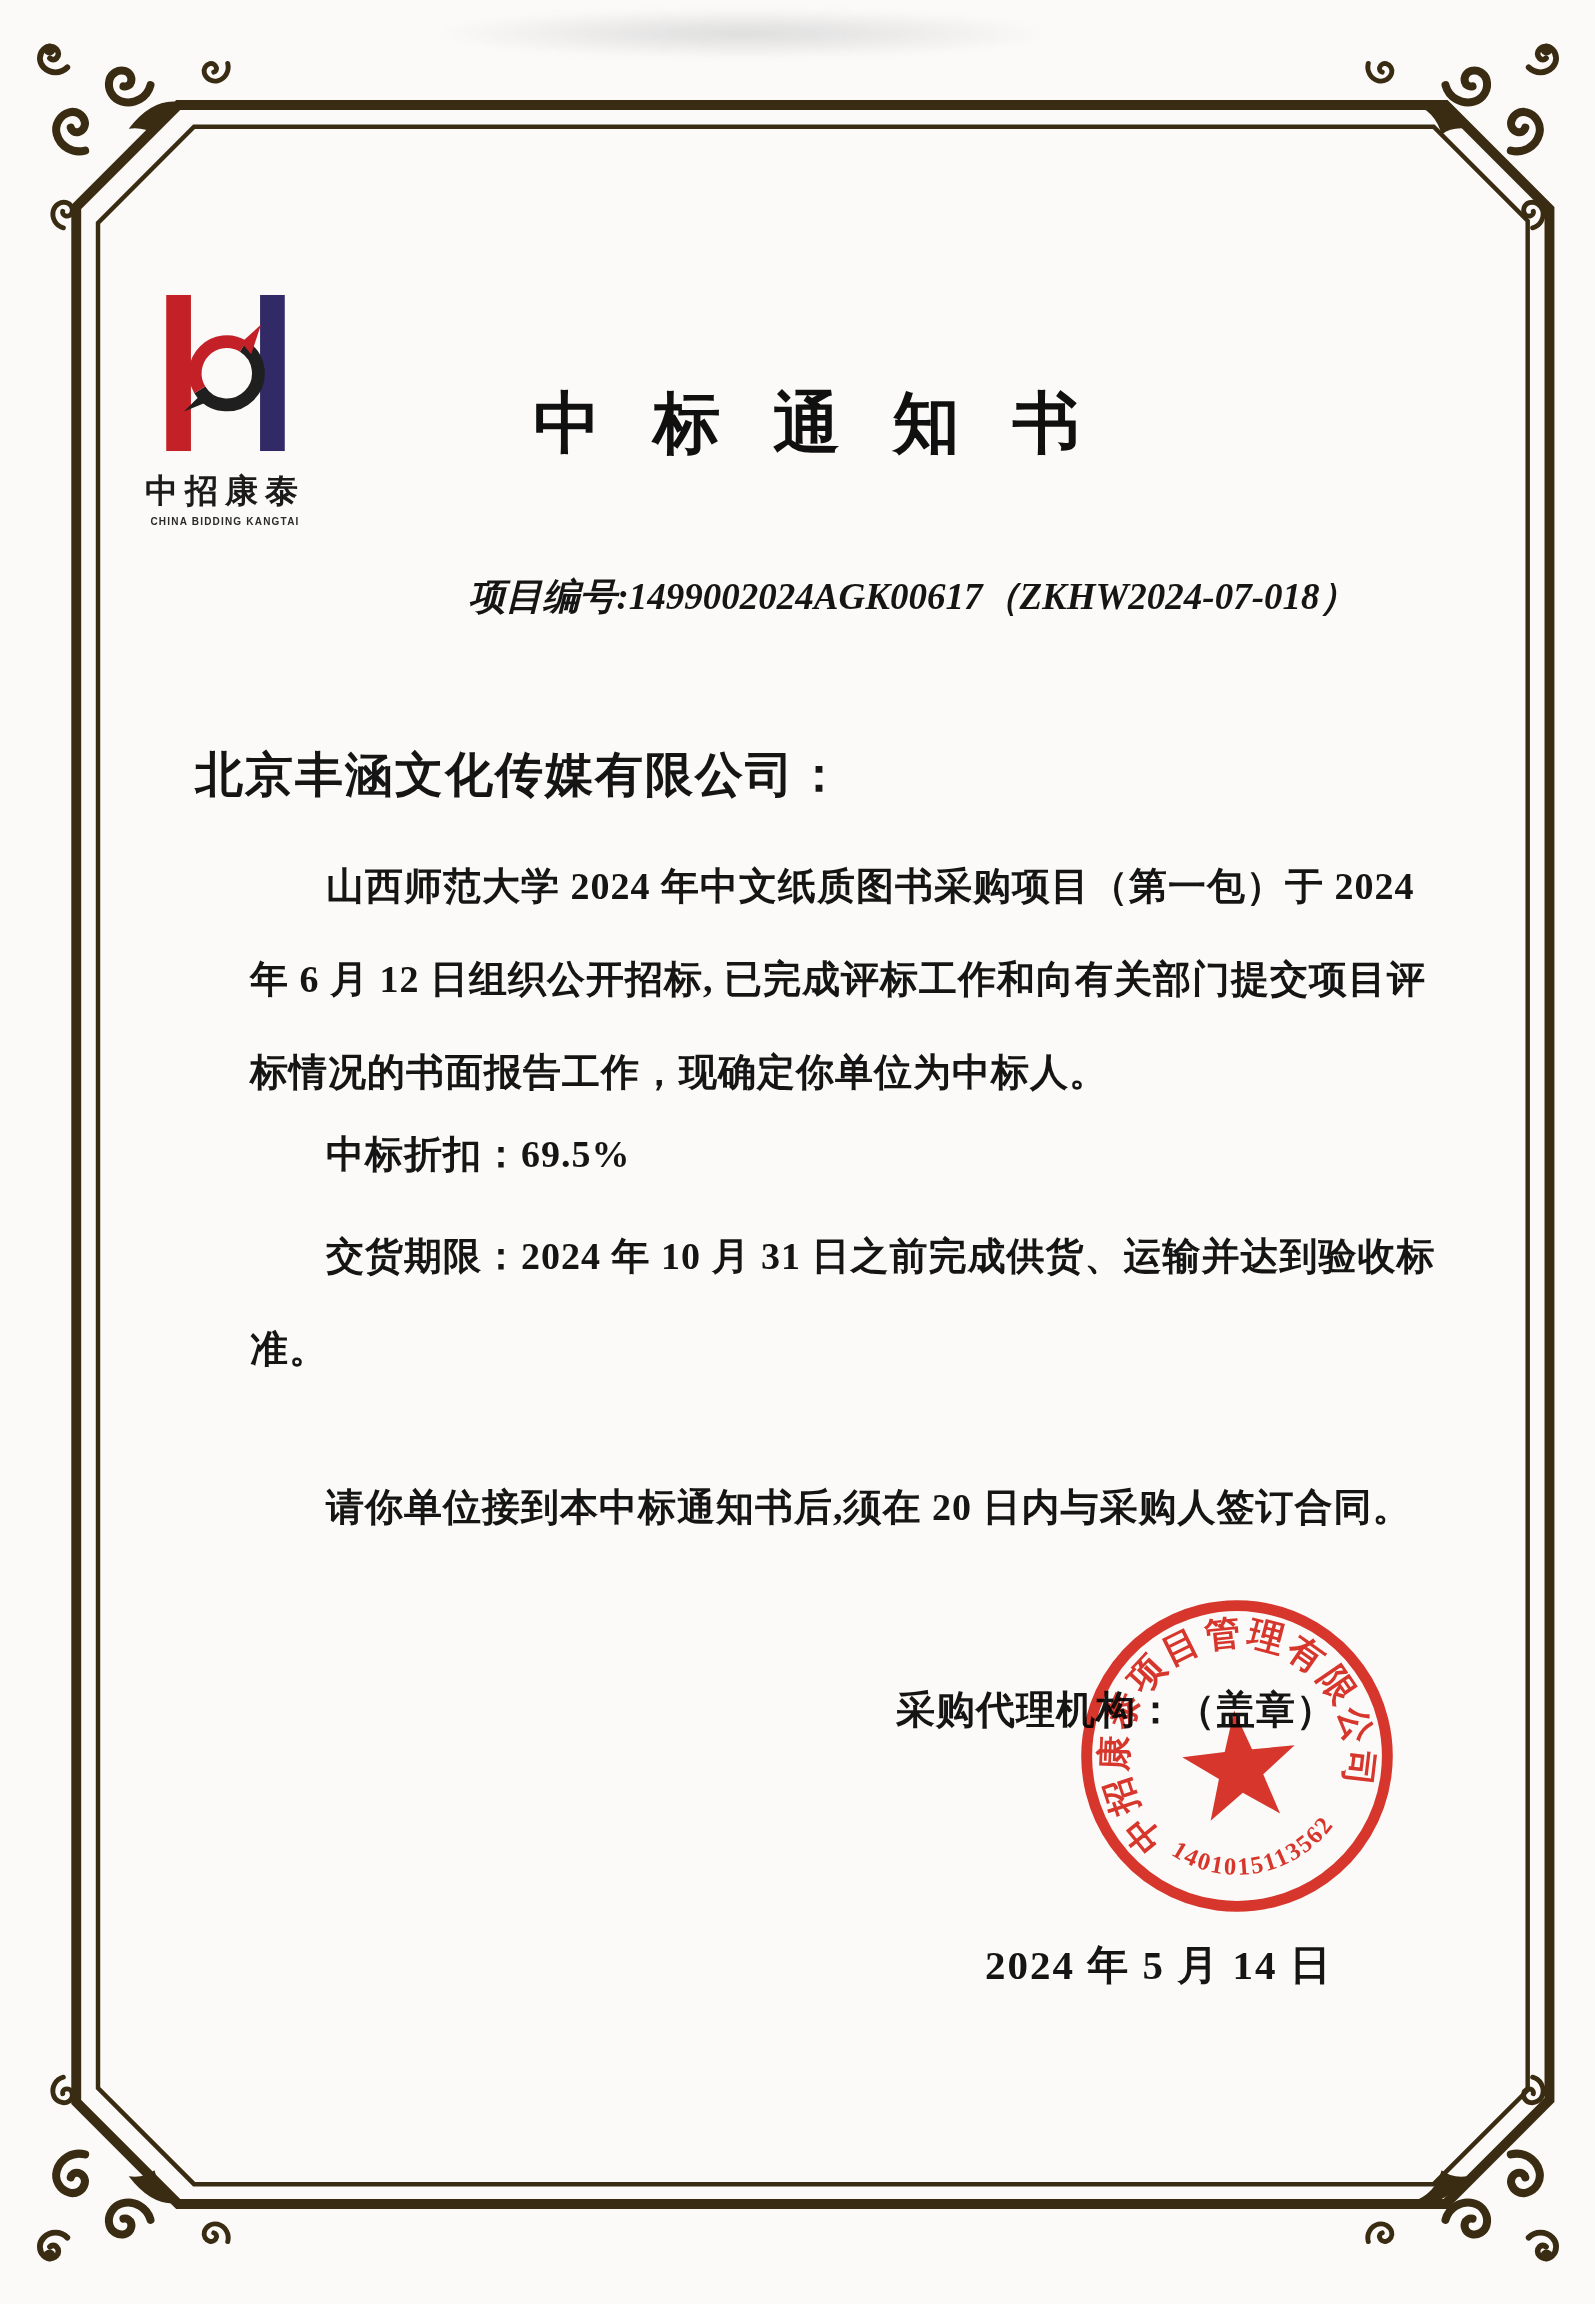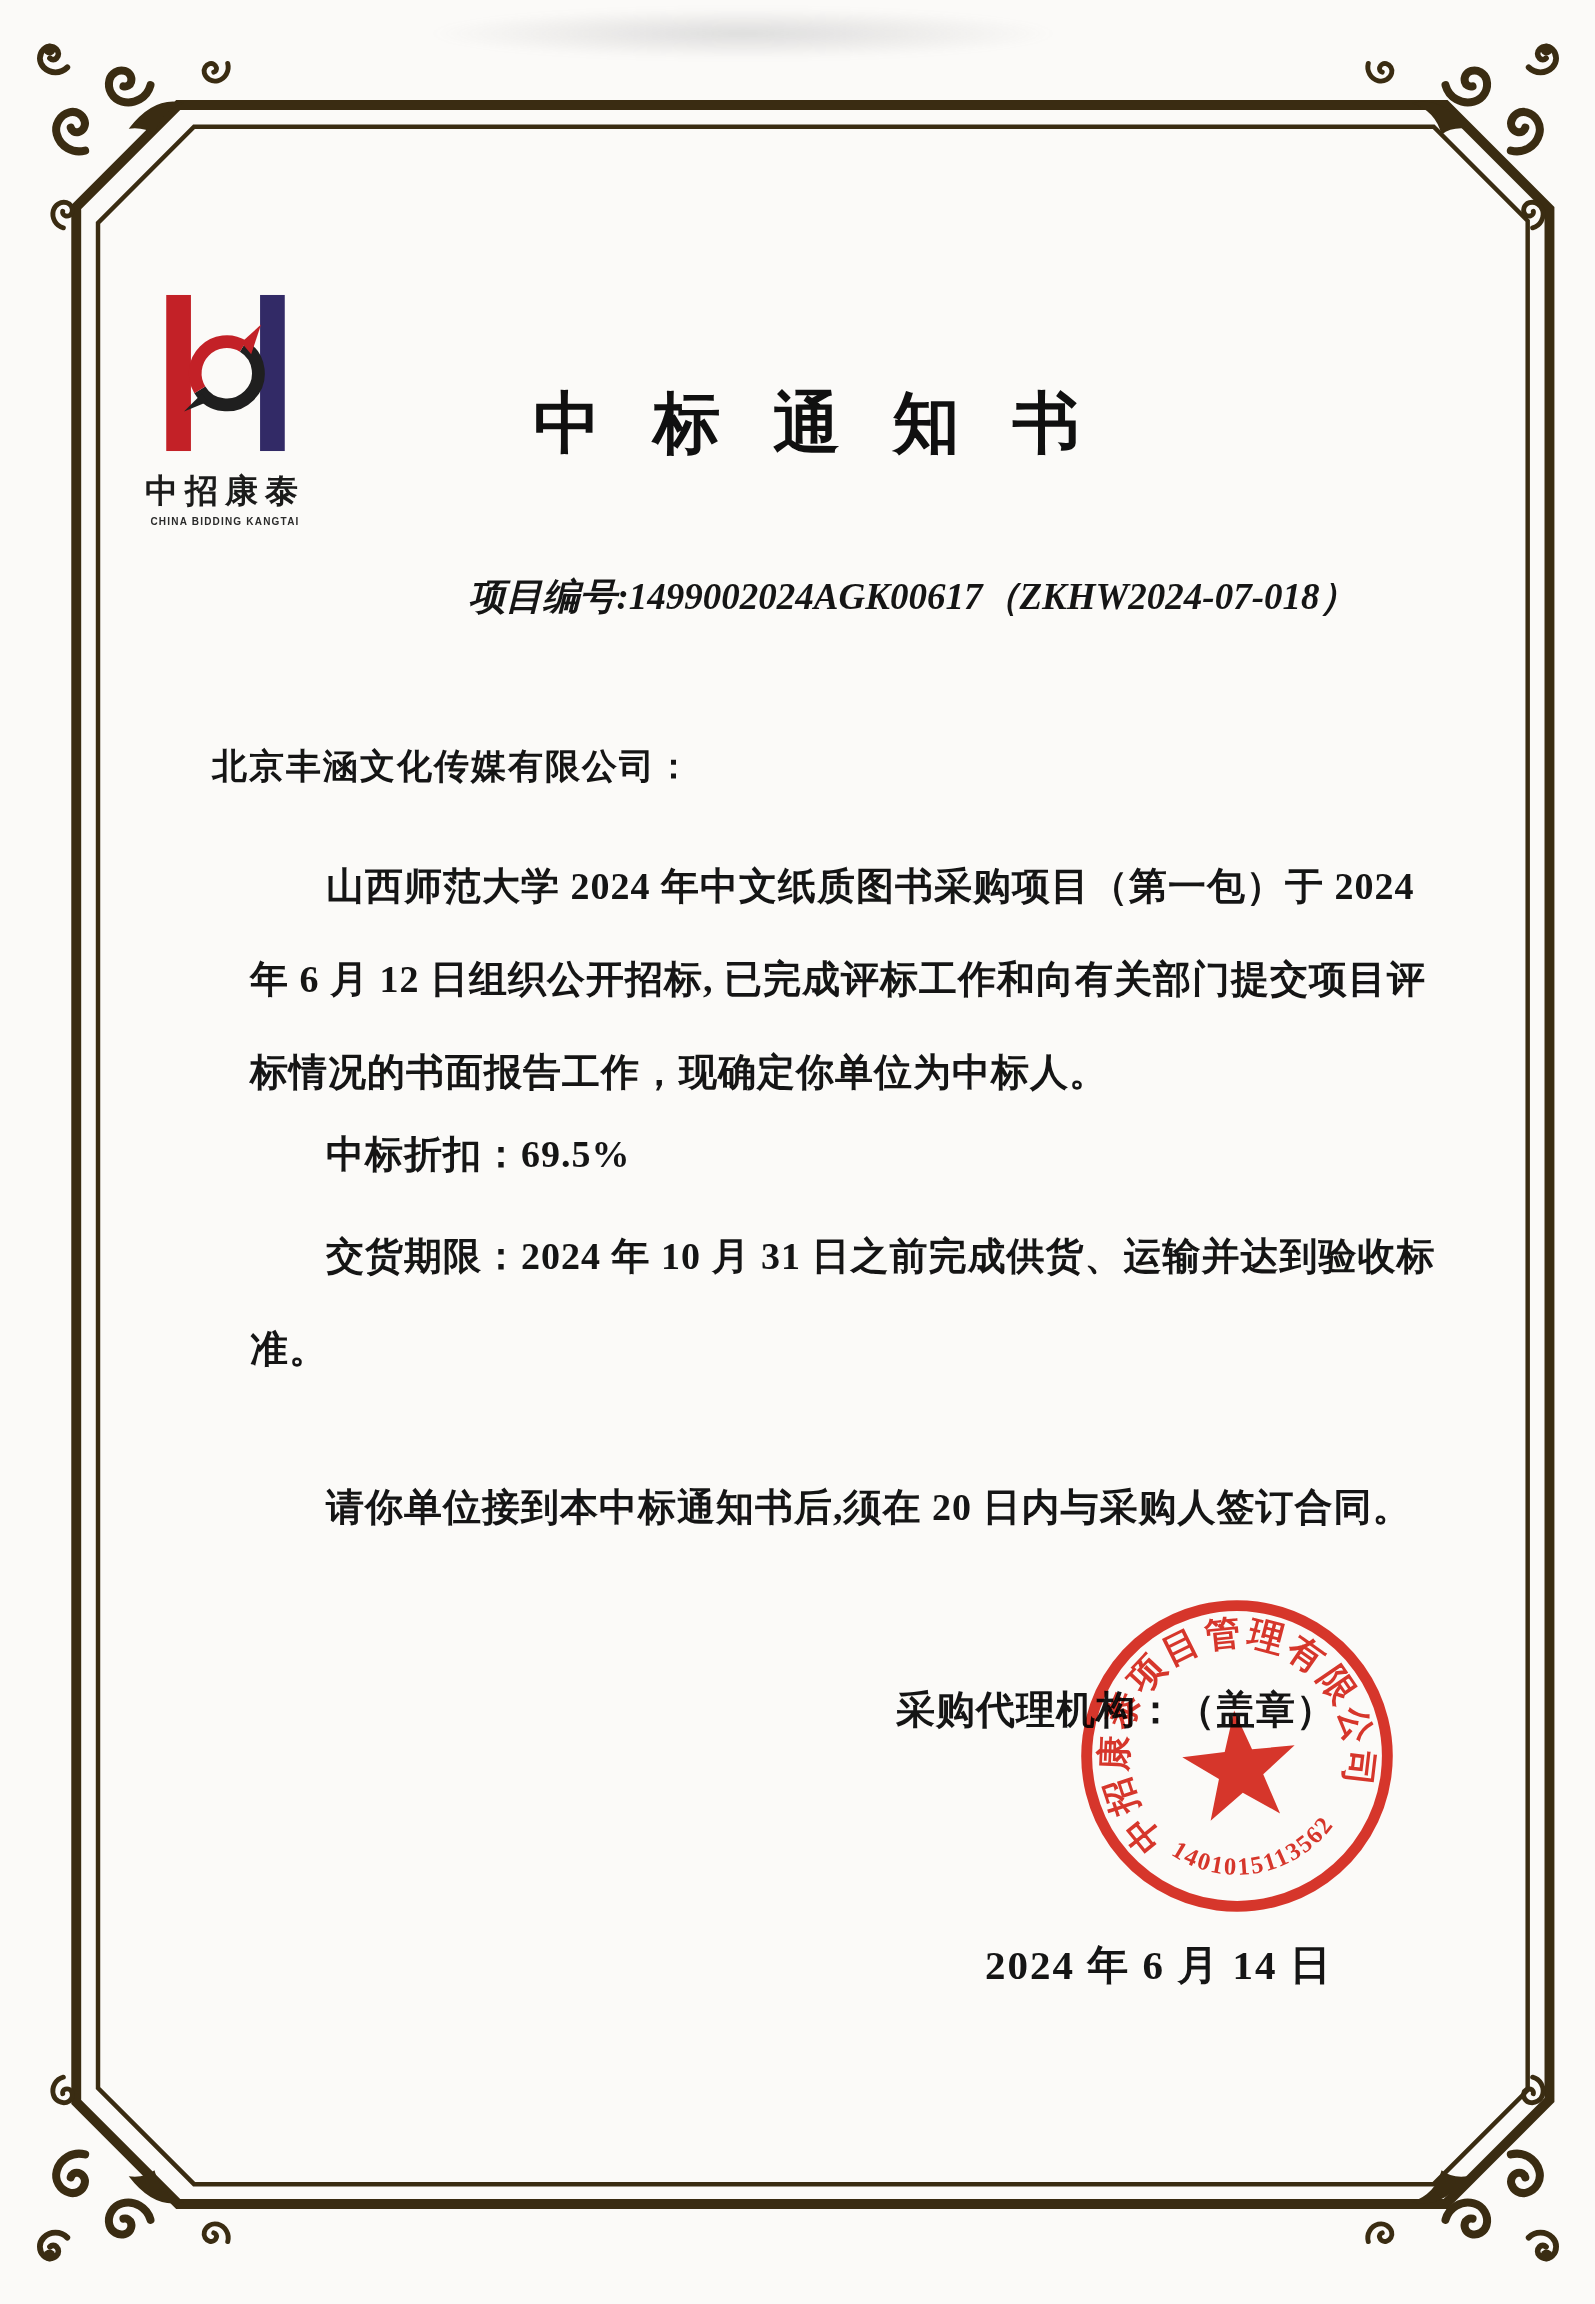--- a/index.html
+++ b/index.html
@@ -36,22 +36,22 @@
   .doc-title{
     position:absolute;left:0;right:0;top:378px;
     text-align:center;font-size:67px;font-weight:700;
     letter-spacing:18px;color:#101010;white-space:nowrap;padding-left:35px;
   }
   .project-no{
     position:absolute;left:0;right:4px;top:572px;padding-left:233px;
     text-align:center;font-size:37px;font-weight:700;white-space:nowrap;font-style:italic;
   }
   .addressee{
-    position:absolute;left:212px;top:743px;
-    font-size:35px;font-weight:700;letter-spacing:2px;white-space:nowrap;
+    position:absolute;left:195px;top:743px;
+    font-size:48px;font-weight:700;letter-spacing:2px;white-space:nowrap;
   }
   .body-block{
     position:absolute;left:202px;right:188px;
     font-size:38px;font-weight:700;line-height:93px;
     text-align:justify;letter-spacing:1px;margin-left:48px;
   }
   .b-para1{top:840px;}
   .b-discount{top:1108px;}
   .b-delivery{top:1210px;}
   .b-contract{top:1461px;}
@@ -130,21 +130,21 @@
   <div class="body-block b-delivery">
     <div class="bline indent">交货期限：2024 年 10 月 31 日之前完成供货、运输并达到验收标</div>
     <div class="bline">准。</div>
   </div>
 
   <div class="body-block b-contract">
     <div class="bline indent">请你单位接到本中标通知书后,须在 20 日内与采购人签订合同。</div>
   </div>
 
   <div class="agency-line">采购代理机构：（盖章）</div>
-  <div class="date-line">2024 年 6 月 14 日</div>
+  <div class="date-line">2024 年 5 月 14 日</div>
 
   <svg class="stamp-svg" width="360" height="360" viewBox="-182 -182 364 364">
     <g transform="rotate(-14)">
       <circle cx="0" cy="0" r="152" fill="none" stroke="#d8271c" stroke-width="11"></circle>
       <path id="ringPath" d="M -91.7 64.3 A 112 112 0 1 1 91.7 64.3" fill="none"></path>
       <path id="numPath" d="M -94.6 73.9 A 120 120 0 0 0 94.6 73.9" fill="none"></path>
       <text font-size="36" font-weight="700" fill="#d8271c" letter-spacing="4" font-family="Liberation Serif, DejaVu Serif, serif">
         <textPath href="#ringPath" startOffset="0">中招康泰项目管理有限公司</textPath>
       </text>
       <text font-size="25" font-weight="700" fill="#d8271c" letter-spacing="2" font-family="Liberation Serif, DejaVu Serif, serif">

